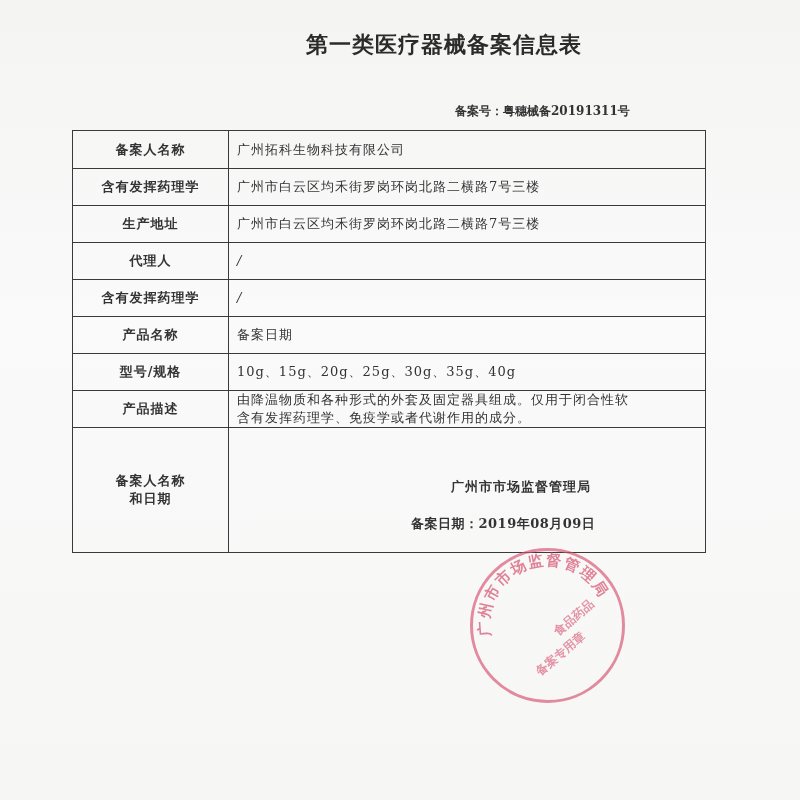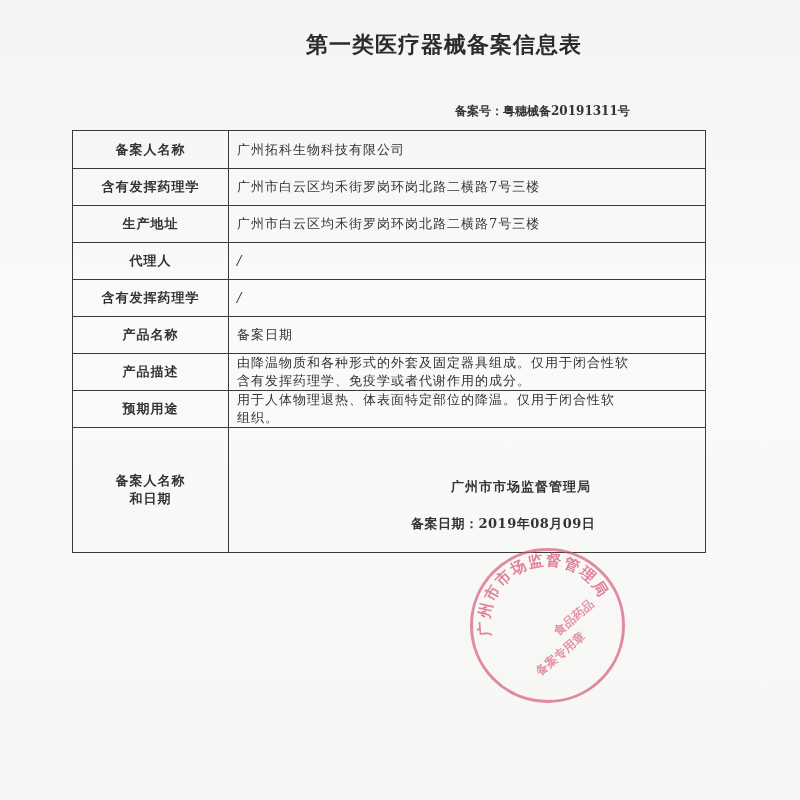--- a/index.html
+++ b/index.html
@@ -96,31 +96,28 @@
     </tr>
     <tr class="h38">
       <td class="label">含有发挥药理学</td>
       <td class="value slash">/</td>
     </tr>
     <tr class="h38">
       <td class="label">产品名称</td>
       <td class="value">备案日期</td>
     </tr>
     <tr class="h38">
+      <td class="label">型号/规格</td>
+      <td class="value">10g、15g、20g、25g、30g、35g、40g</td>
+    </tr>
+    <tr class="h38">
       <td class="label">产品描述</td>
       <td class="value">
         <div>由降温物质和各种形式的外套及固定器具组成。仅用于闭合性软</div>
         <div>含有发挥药理学、免疫学或者代谢作用的成分。</div>
-      </td>
-    </tr>
-    <tr class="h38">
-      <td class="label">预期用途</td>
-      <td class="value">
-        <div>用于人体物理退热、体表面特定部位的降温。仅用于闭合性软</div>
-        <div>组织。</div>
       </td>
     </tr>
     <tr class="h127">
       <td class="label">
         <div>备案人名称</div>
         <div>和日期</div>
       </td>
       <td class="value stamp-cell">
         <div class="issuer">广州市市场监督管理局</div>
         <div class="filing-date">备案日期：2019年08月09日</div>

